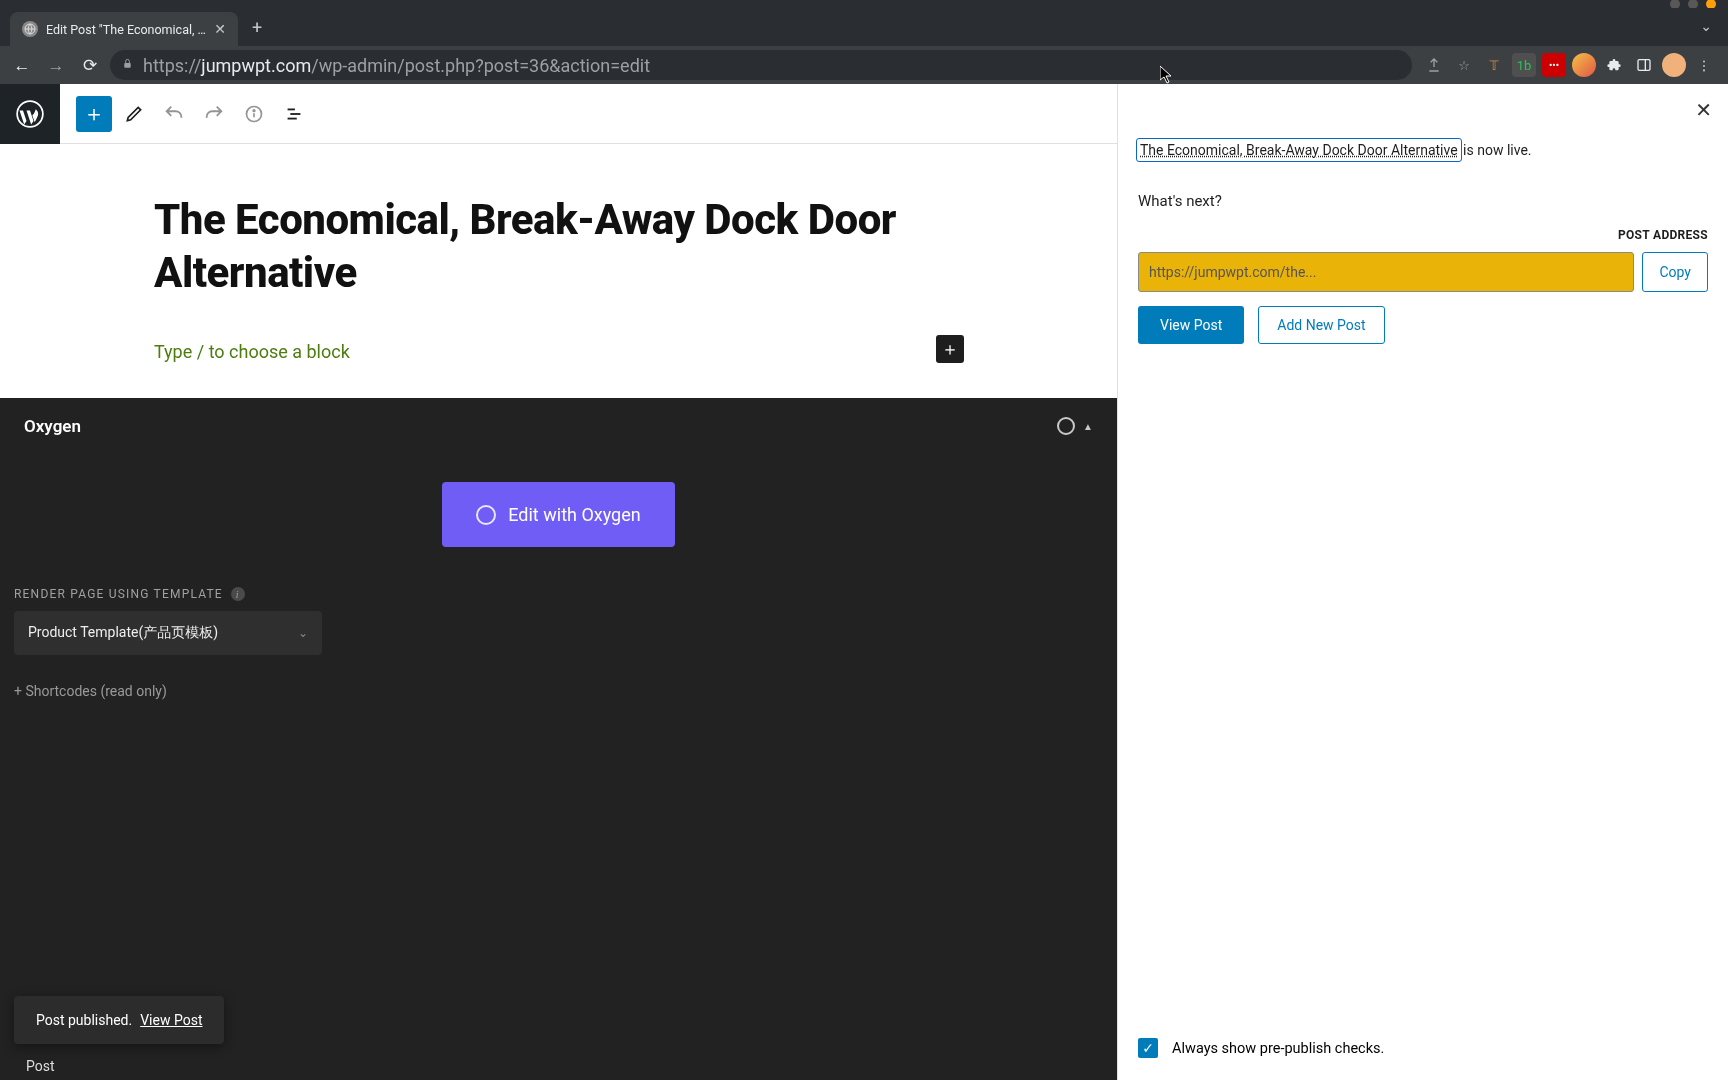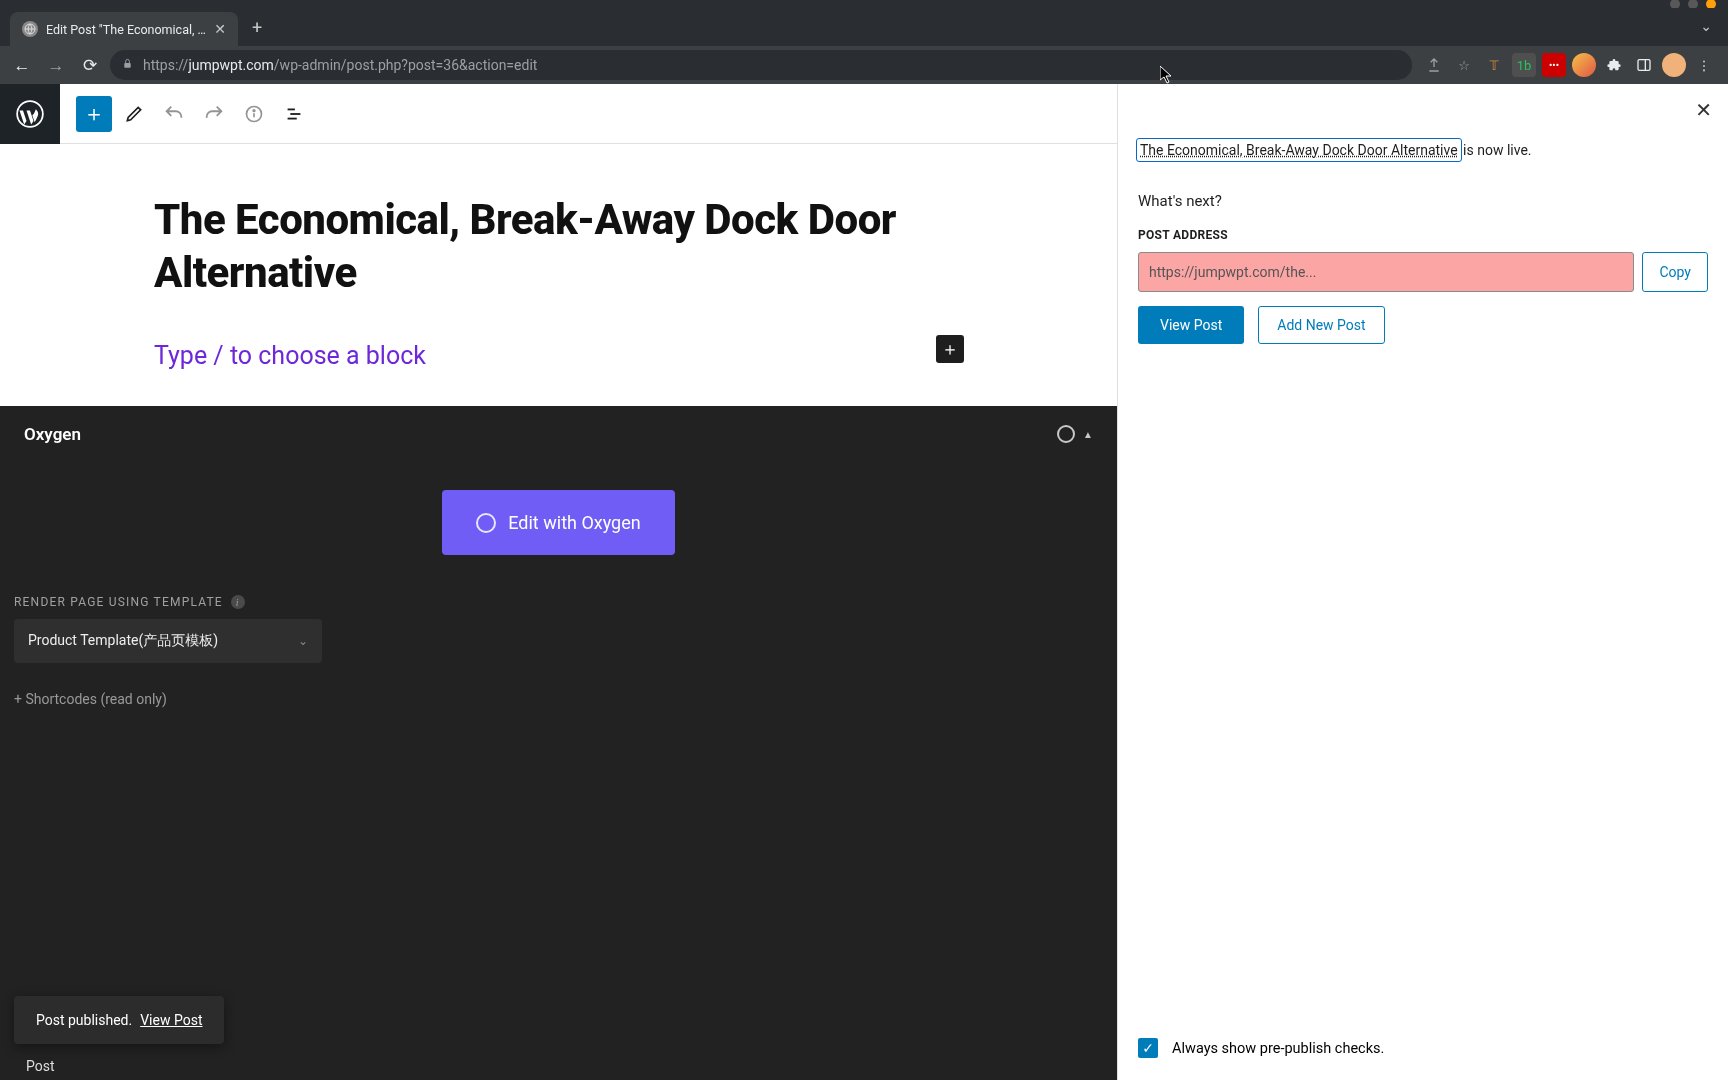--- a/index.html
+++ b/index.html
@@ -37,21 +37,21 @@
 
   .addr-bar {
     height: 38px; background: #3d4043;
     display: flex; align-items: center; padding: 0 8px; gap: 6px;
   }
   .nav-btn { width:28px; height:28px; display:flex; align-items:center; justify-content:center; color:#9aa0a6; font-size:17px; border-radius:50%; }
   .nav-btn.active { color:#e8eaed; }
   .omnibox {
     flex:1; height:30px; background:#2a2d31; border-radius:15px;
     display:flex; align-items:center; padding:0 12px; gap:10px; color:#e8eaed;
-    font-size:14px;
+    font-size:18px;
   }
   .omnibox .lock { color:#9aa0a6; font-size:12px; }
   .omnibox .url-host { color:#e8eaed; }
   .omnibox .url-path { color:#9aa0a6; }
   .addr-right { display:flex; align-items:center; gap:6px; padding:0 4px; }
   .chrome-icon { width:24px; height:24px; border-radius:4px; display:flex; align-items:center; justify-content:center; font-size:13px; color:#22c55e; }
   .ic-share{color:#9aa0a6;} .ic-star{color:#9aa0a6;}
   .ic-sq1{background:#4f4f4f;} .ic-sq3{background:#cc0000;color:#fff;font-size:10px;}
   .ic-circ{background:linear-gradient(135deg,#f6c148,#e05646);border-radius:50%;}
   .ic-puzzle{color:#e8eaed;}
@@ -68,21 +68,21 @@
   .wp-tools { display:flex; align-items:center; gap:4px; padding-left:16px; }
   .tb-btn { width:36px; height:36px; display:flex; align-items:center; justify-content:center; border-radius:3px; color:#1e1e1e; }
   .tb-btn.add { background:#007cba; color:#fff; font-size:22px; }
   .tb-btn.dim { color:#949494; }
 
   
   .canvas { flex:0 0 auto; padding: 50px 0 36px 0; }
   .canvas-inner { max-width: 820px; margin-left:154px; }
   .post-title { font-size:42px; font-weight:800; line-height:1.25; color:#111; letter-spacing:-0.5px; }
   .placeholder-row { display:flex; align-items:center; margin-top:42px; position:relative; }
-  .placeholder-text { color:#6d28d9; font-size:25px; }
+  .placeholder-text { color:#4d7c0f; font-size:18px; }
   .add-block-btn { position:absolute; right:0; top:-6px; width:28px; height:28px; background:#1e1e1e; color:#fff; display:flex; align-items:center; justify-content:center; border-radius:3px; font-size:18px; }
   .placeholder-wrap { width:810px; position:relative; }
 
   
   .oxygen-panel { flex:1; background:#222222; color:#fff; position:relative; }
   .oxy-header { display:flex; align-items:center; justify-content:space-between; padding:18px 24px 12px 24px; }
   .oxy-title { font-size:17px; font-weight:600; }
   .oxy-header-right { display:flex; align-items:center; gap:8px; color:#c8c8c8; font-size:13px; }
   .oxy-header-right .circ { width:18px; height:18px; border:2px solid #c8c8c8; border-radius:50%; }
   .oxy-header-right .tri { font-size:10px; }
@@ -103,23 +103,23 @@
   .snackbar a { color:#fff; text-decoration:underline; }
   
 
   
   .app-right { flex:1; background:#fff; position:relative; }
   .sidebar-close { position:absolute; right:16px; top:14px; font-size:20px; color:#333; }
   .sidebar-body { padding: 58px 20px 0 20px; font-size:14px; color:#1e1e1e; }
   .live-msg a { color:#1e1e1e; text-decoration:underline dotted; border:1px dashed transparent; }
   .live-link { text-decoration:underline; text-decoration-style:solid; color:#1e1e1e; padding:1px; outline:1.4px solid #0a69c7; outline-offset:1px; border-radius:1px; }
   .whats-next { font-weight:400; margin-top:34px; font-size:15px; }
-  .post-addr-label { font-size:12px; font-weight:700; letter-spacing:.3px; margin-top:18px; color:#1e1e1e; }
+  .post-addr-label { font-size:12px; font-weight:700; letter-spacing:.3px; margin-top:18px; color:#1e1e1e;text-align:right; }
   .addr-row { display:flex; gap:8px; margin-top:10px; }
-  .addr-input { flex:1; height:40px; border:1px solid #8a8a8a; background:#fca5a5; border-radius:3px; padding:0 10px; color:#555; font-size:14px; display:flex; align-items:center; overflow:hidden; white-space:nowrap; }
+  .addr-input { flex:1; height:40px; border:1px solid #8a8a8a; background:#eab308; border-radius:3px; padding:0 10px; color:#555; font-size:14px; display:flex; align-items:center; overflow:hidden; white-space:nowrap; }
   .copy-btn { height:40px; padding:0 16px; border:1px solid #007cba; background:#fff; color:#007cba; border-radius:3px; font-size:14px; display:flex; align-items:center; }
   .btn-row { display:flex; gap:14px; margin-top:14px; }
   .btn-primary { flex:0 0 auto; height:38px; padding:0 22px; background:#007cba; color:#fff; border-radius:3px; font-size:14px; display:flex; align-items:center; }
   .btn-outline { flex:0 0 auto; height:38px; padding:0 18px; border:1px solid #007cba; color:#007cba; background:#fff; border-radius:3px; font-size:14px; display:flex; align-items:center; }
   .always-row { position:absolute; bottom:22px; left:20px; display:flex; align-items:center; gap:14px; font-size:14.5px; }
   .always-check { width:20px; height:20px; background:#007cba; display:flex; align-items:center; justify-content:center; color:#fff; font-size:14px; border-radius:2px; }
   .cursor-svg{position:absolute; pointer-events:none;}
 </style>
 </head>
 <body>

